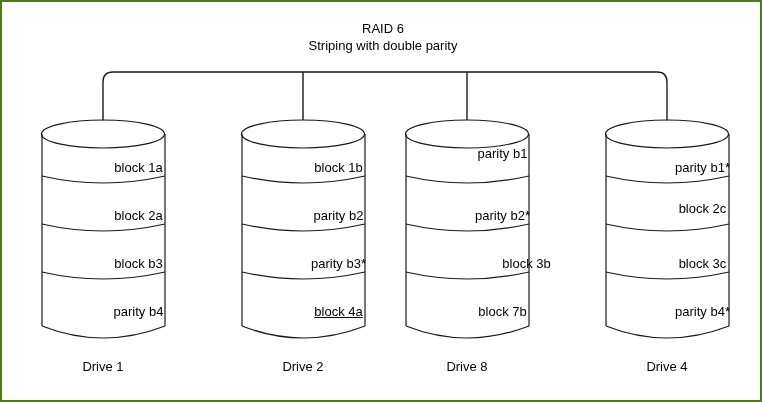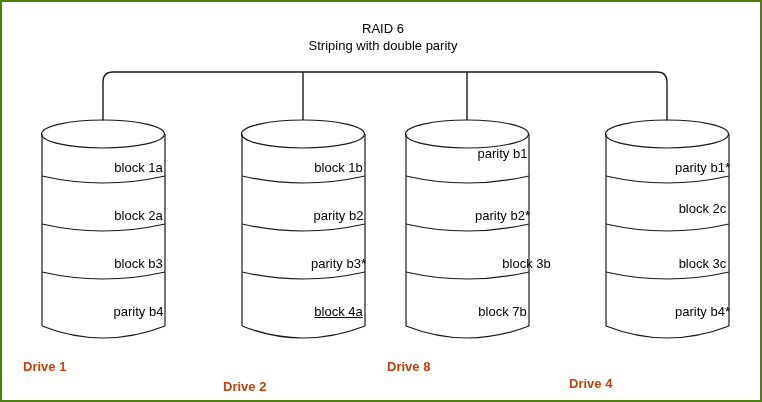--- a/index.html
+++ b/index.html
@@ -31,25 +31,24 @@
     width: 762px;
     text-align: center;
     color: #000000;
     font-size: 13px;
     line-height: 17px;
   }
   .title-line { display: block; }
   .drive-label {
     position: absolute;
     width: 160px;
-    text-align: left;
+    text-align: center;
     font-size: 13px;
-    color: #c2410c;
+    color: #000000;
     top: 357px;
-    font-weight: bold;
   }
   .cell-label {
     position: absolute;
     width: 111px;
     text-align: center;
     font-size: 13px;
     color: #000000;
     padding-left: 41px;
   }
 </style>
@@ -117,26 +116,26 @@
   <div id="label-layer">
       <div class="cell-label" style="left: 40px; top: 157.56px;">block 1a</div>
       <div class="cell-label" style="left: 40px; top: 205.56px;">block 2a</div>
       <div class="cell-label" style="left: 40px; top: 253.56px;">block b3</div>
       <div class="cell-label" style="left: 40px; top: 301.56px;">parity b4</div>
       <div class="drive-label" style="left: 21px;">Drive 1</div>
       <div class="cell-label" style="left: 240px; top: 157.56px;">block 1b</div>
       <div class="cell-label" style="left: 240px; top: 205.56px;">parity b2</div>
       <div class="cell-label" style="left: 240px; top: 253.56px;">parity b3*</div>
       <div class="cell-label" style="left: 240px; top: 301.56px; text-decoration: underline;">block 4a</div>
-      <div class="drive-label" style="left: 221px; margin-top: 20px;">Drive 2</div>
+      <div class="drive-label" style="left: 221px;">Drive 2</div>
       <div class="cell-label" style="left: 404px; top: 144px;">parity b1</div>
       <div class="cell-label" style="left: 404px; top: 205.56px;">parity b2*</div>
       <div class="cell-label" style="left: 428px; top: 253.56px;">block 3b</div>
       <div class="cell-label" style="left: 404px; top: 301.56px;">block 7b</div>
       <div class="drive-label" style="left: 385px;">Drive 8</div>
       <div class="cell-label" style="left: 604px; top: 157.56px;">parity b1*</div>
       <div class="cell-label" style="left: 604px; top: 199px;">block 2c</div>
       <div class="cell-label" style="left: 604px; top: 253.56px;">block 3c</div>
       <div class="cell-label" style="left: 604px; top: 301.56px;">parity b4*</div>
-      <div class="drive-label" style="left: 567px; margin-top: 17px;">Drive 4</div>
+      <div class="drive-label" style="left: 585px;">Drive 4</div>
     </div>
 
 </div>
 
 </body></html>

